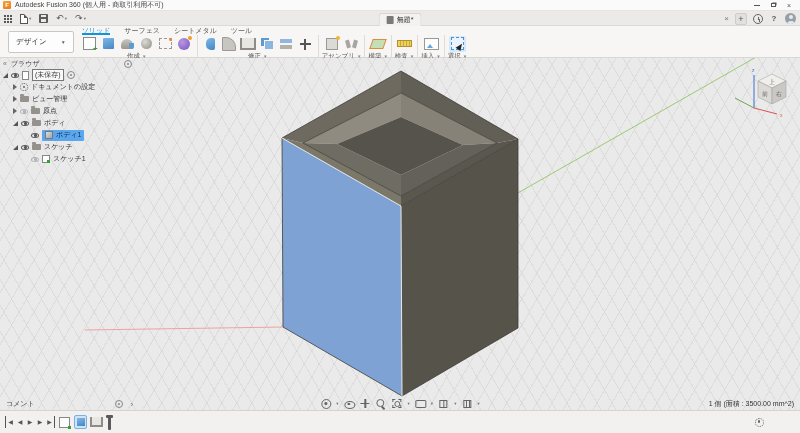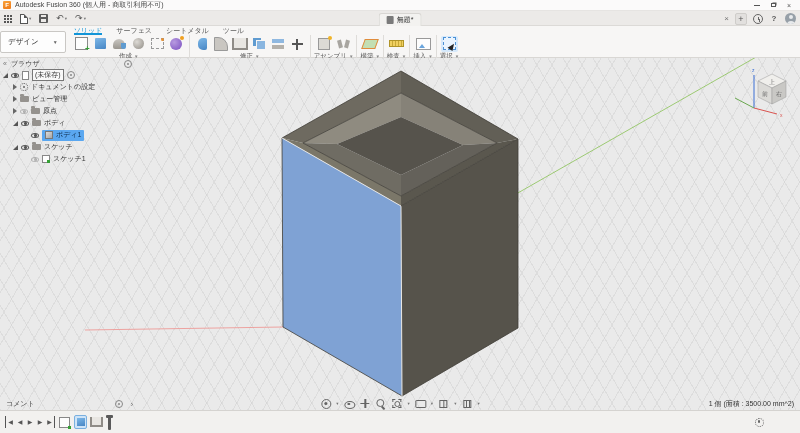--- a/index.html
+++ b/index.html
@@ -39,21 +39,21 @@
   .tr-plus { width:12px; height:12px; background:#e2e0de; border:1px solid #cfcdca; border-radius:2px; display:flex; align-items:center; justify-content:center; font-size:9px; color:#555; }
   .tr-clock { width:10px; height:10px; border:1px solid #666; border-radius:50%; position:relative; }
   .tr-clock::after { content:''; position:absolute; left:4px; top:2px; width:1px; height:3px; background:#666; box-shadow:1px 2px 0 -0px #666; }
   .tr-help { font-size:8px; font-weight:bold; color:#555; width:10px; text-align:center; }
   .tr-avatar { width:11px; height:11px; border-radius:50%; background:#97a0a8; position:relative; overflow:hidden; }
   .tr-avatar::before { content:''; position:absolute; top:2px; left:3.5px; width:4px; height:4px; border-radius:50%; background:#e8eaec; }
   .tr-avatar::after { content:''; position:absolute; bottom:-1px; left:1.5px; width:8px; height:4px; border-radius:4px 4px 0 0; background:#e8eaec; }
 
   
   .toolbar { position:absolute; top:26px; left:0; right:0; height:32px; background:#f7f6f5; border-bottom:1px solid #d9d7d4; display:flex; }
-  .design-btn { align-self:center; height:22px; padding:0 7px; background:#fdfdfd; border:1px solid #c9c7c4; border-radius:2px; display:flex; align-items:center; gap:14px; font-size:7.5px; color:#333; }
+  .design-btn { align-self:center; margin-left:8px; height:22px; padding:0 7px; background:#fdfdfd; border:1px solid #c9c7c4; border-radius:2px; display:flex; align-items:center; gap:14px; font-size:7.5px; color:#333; }
   .design-btn .caret { font-size:5px; color:#666; }
   .ribbon { flex:1; display:flex; flex-direction:column; margin-left:6px; }
   .ribbon-tabs { height:9px; display:flex; gap:14px; padding-left:2px; }
   .rtab { font-size:7px; color:#555; line-height:9px; }
   .rtab.active { color:#1295d8; border-bottom:2px solid #1295d8; }
   .ribbon-body { display:flex; align-items:flex-start; }
   .grp { display:flex; flex-direction:column; align-items:center; }
   .grp-icons { display:flex; align-items:center; height:17px; }
   .grp-label { font-size:6.5px; color:#555; display:flex; gap:2px; align-items:center; }
   .grp-label .caret { font-size:4.5px; color:#888; }

